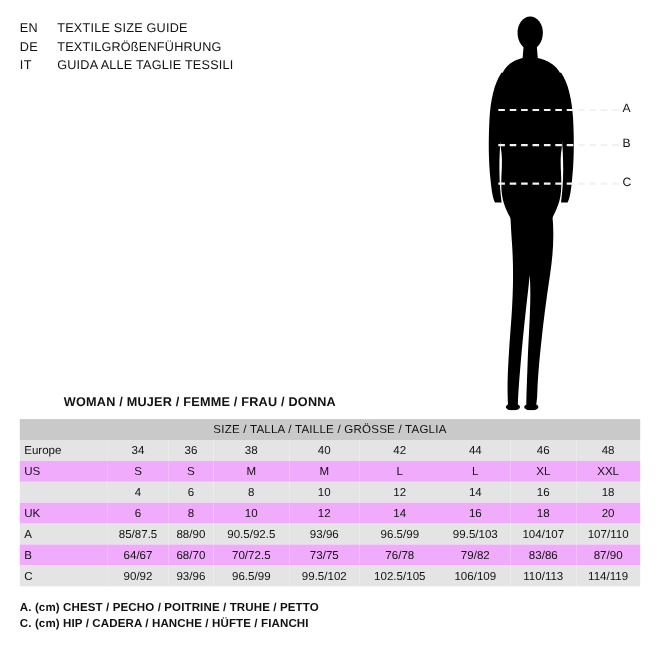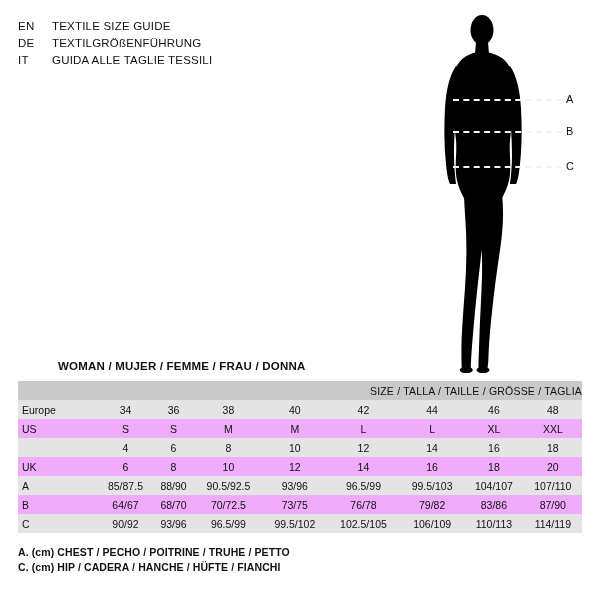--- a/index.html
+++ b/index.html
@@ -94,21 +94,21 @@
   table.size-table td, table.size-table th {
     padding: 0;
     height: 19px;
     text-align: center;
     font-weight: normal;
     color: #111;
     border: 0;
   }
   table.size-table tr.head td {
     background: #c9c9c9;
-    text-align: right;
+    text-align: center;
     padding-left: 0;
     font-size: 10.5px;
     letter-spacing: 0.2px;
     height: 19px;
   }
   table.size-table tr.band td {
     background: #e4e4e4;
   }
   table.size-table tr.plain td {
     background: #f0abfc;

